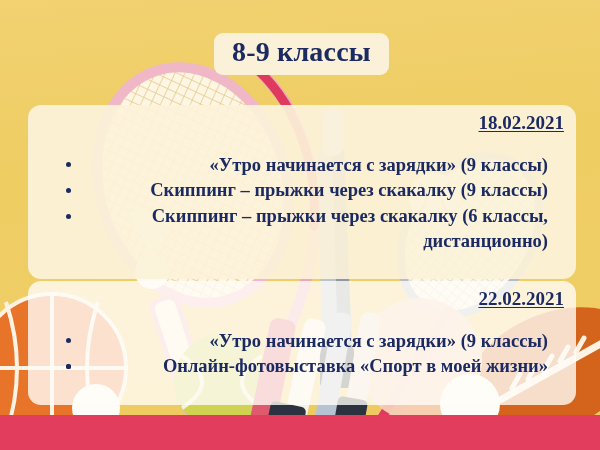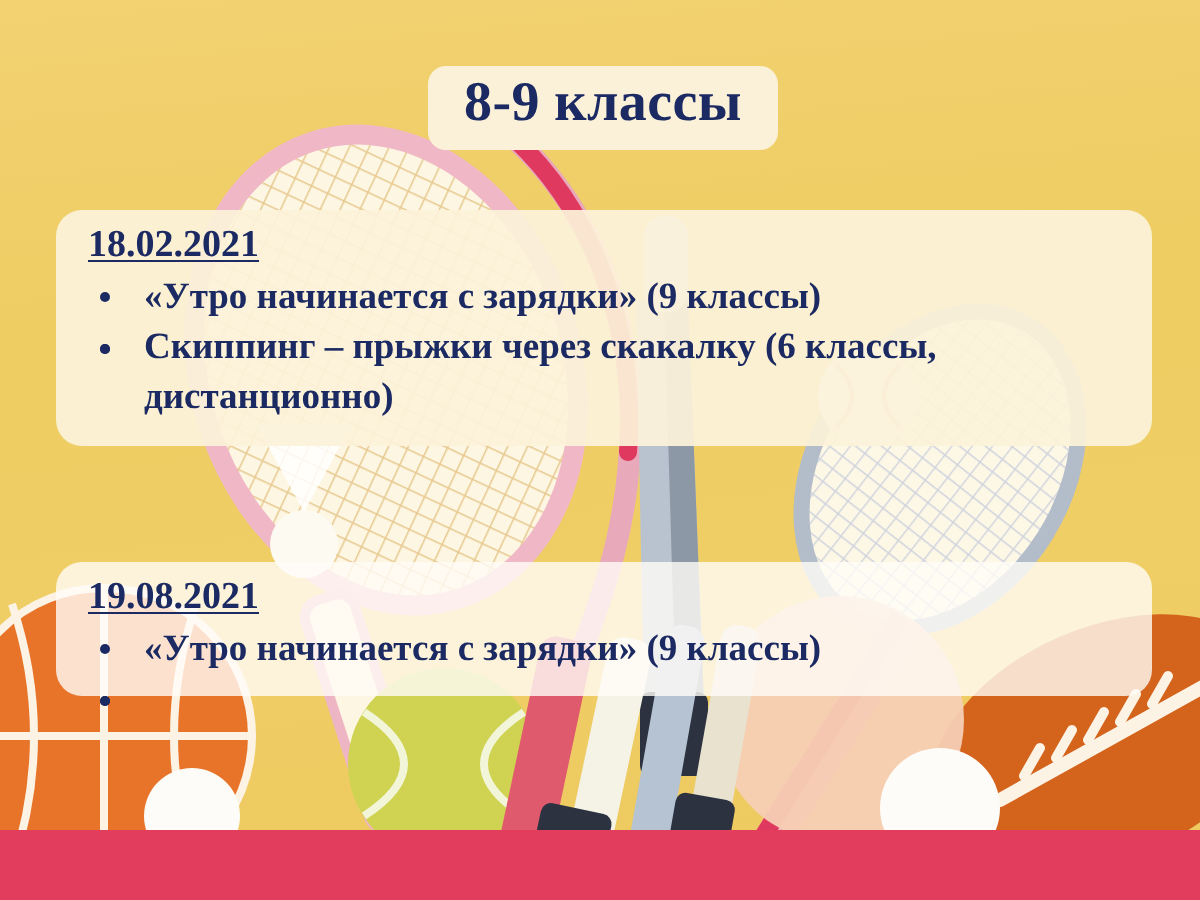--- a/index.html
+++ b/index.html
@@ -48,20 +48,21 @@
   }
 
   
   .panel{
     position:absolute;
     left:28px;
     width:548px;
     border-radius:13px;
     z-index:5;
     padding:7px 12px 10px 8px;
+    text-align:right;
   }
   .panel.p1{
     top:105px;
     background:rgba(252,242,217,0.93);
   }
   .panel.p2{
     top:281px;
     background:rgba(255,253,247,0.80);
   }
 
@@ -70,21 +71,21 @@
     font-family:"Liberation Serif", serif;
     font-weight:bold;
     font-size:19px;
     line-height:1.15;
     color:#1b2a62;
     text-decoration:underline;
     text-underline-offset:2px;
     margin:0 0 3px 8px;
   }
 
-  ul.bullets{ list-style:none; margin:0; padding:0; }
+  ul.bullets{ list-style:none; margin:16px; padding:0; }
   ul.bullets li{
     position:relative;
     font-family:"Liberation Serif", serif;
     font-weight:bold;
     font-size:18.5px;
     line-height:1.33;
     color:#1b2a62;
     padding-left:36px;
     margin-bottom:1px;
   }
@@ -208,37 +209,39 @@
 
   <div class="panel p1">
     <div class="panel-date">18.02.2021</div>
     <ul class="bullets">
       <li>
         <span class="dot"></span>
         <span>«Утро начинается с зарядки» (9 классы)</span>
       </li>
       <li>
         <span class="dot"></span>
+        <span>Скиппинг – прыжки через скакалку (9 классы)</span>
       </li>
       <li>
         <span class="dot"></span>
         <span>Скиппинг – прыжки через скакалку (6 классы, дистанционно)</span>
       </li>
     </ul>
   </div>
 
   <div class="panel p2">
-    <div class="panel-date">19.08.2021</div>
+    <div class="panel-date">22.02.2021</div>
     <ul class="bullets">
       <li>
         <span class="dot"></span>
         <span>«Утро начинается с зарядки» (9 классы)</span>
       </li>
       <li>
         <span class="dot"></span>
       </li>
       <li>
         <span class="dot"></span>
+        <span>Онлайн-фотовыставка «Спорт в моей жизни»</span>
       </li>
     </ul>
   </div>
 
 </div>
 
 </body></html>

